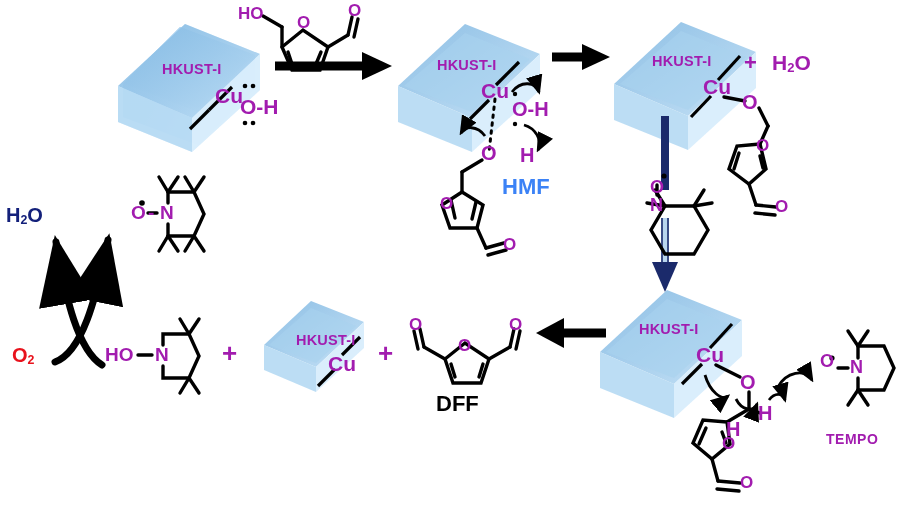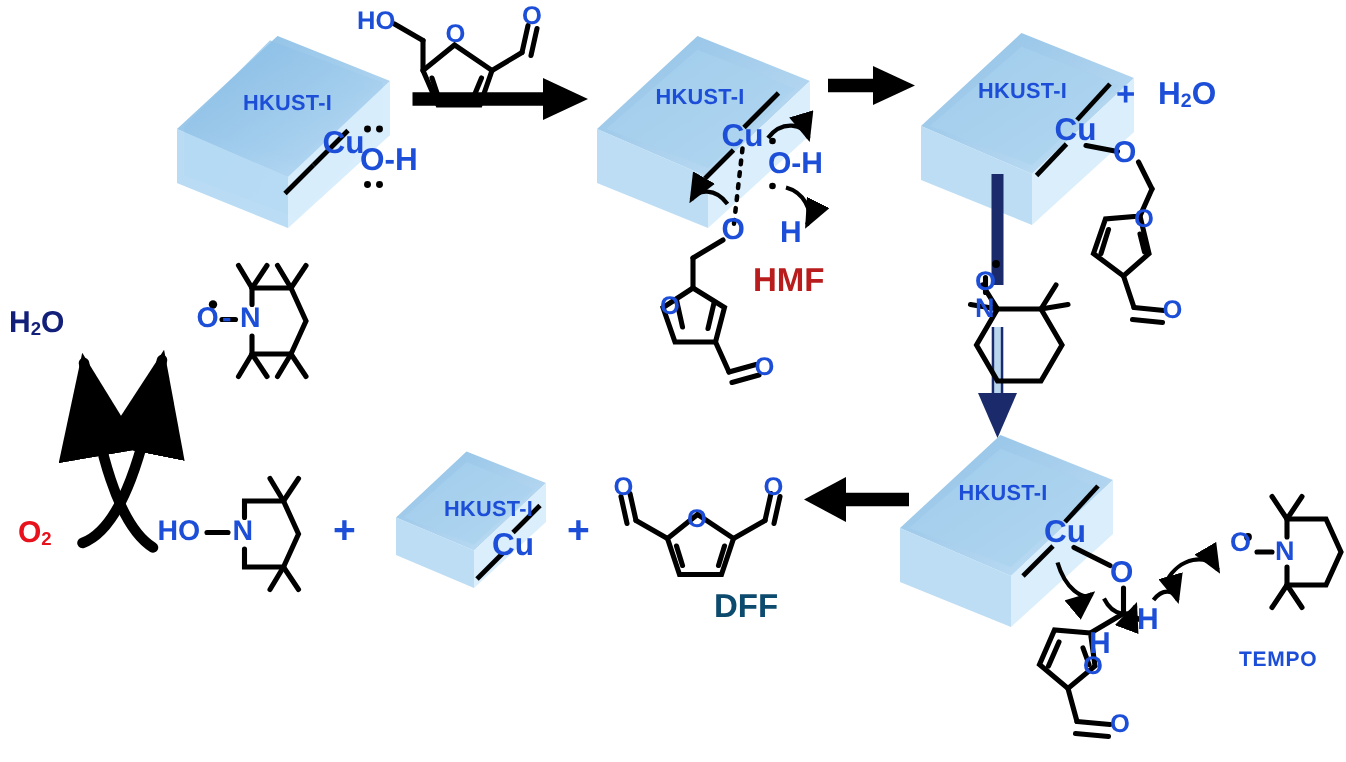--- a/index.html
+++ b/index.html
@@ -1,21 +1,21 @@
 <!DOCTYPE html>
 <html><head>
 <meta charset="utf-8">
 <style>
   html,body{margin:0;padding:0;background:#ffffff;}
   body{width:897px;height:508px;overflow:hidden;
        font-family:"Liberation Sans", sans-serif;}
   #stage{position:relative;width:897px;height:508px;background:#fff;}
   svg.layer{position:absolute;left:0;top:0;width:897px;height:508px;}
   .lbl{position:absolute;font-family:"Liberation Sans",sans-serif;font-weight:bold;
-       color:#1d4ed8;white-space:nowrap;line-height:1;}
+       color:#a21caf;white-space:nowrap;line-height:1;}
   .lbl sub{font-size:0.62em;vertical-align:-0.18em;}
 </style>
 </head>
 <body>
 
 <div id="stage">
 
   <svg class="layer" viewBox="0 0 897 508">
     <defs>
       <linearGradient id="gMofFace" x1="0" y1="0" x2="1" y2="1">
@@ -285,21 +285,21 @@
   <div class="lbl" style="left:297px;top:14px;font-size:17px;">O</div>
   <div class="lbl" style="left:348px;top:2px;font-size:17px;">O</div>
 
   <div class="lbl" style="left:437px;top:58px;font-size:14.5px;letter-spacing:0.2px;">HKUST-I</div>
   <div class="lbl" style="left:481px;top:80px;font-size:21px;">Cu</div>
   <div class="lbl" style="left:512px;top:99px;font-size:20px;"><span>O</span>-<span>H</span></div>
   <div class="lbl" style="left:481px;top:143px;font-size:20px;">O</div>
   <div class="lbl" style="left:520px;top:145px;font-size:20px;">H</div>
   <div class="lbl" style="left:440px;top:195px;font-size:17px;">O</div>
   <div class="lbl" style="left:503px;top:236px;font-size:17px;">O</div>
-  <div class="lbl" style="left:502px;top:176px;font-size:22px;color:#b91c1c;">HMF</div>
+  <div class="lbl" style="left:502px;top:176px;font-size:22px;color:#3b82f6;">HMF</div>
 
   <div class="lbl" style="left:652px;top:54px;font-size:14.5px;letter-spacing:0.2px;">HKUST-I</div>
   <div class="lbl" style="left:703px;top:76px;font-size:21px;">Cu</div>
   <div class="lbl" style="left:742px;top:92px;font-size:20px;">O</div>
   <div class="lbl" style="left:744px;top:52px;font-size:22px;">+</div>
   <div class="lbl" style="left:772px;top:52px;font-size:21px;"><span>H</span><sub>2</sub><span>O</span></div>
   <div class="lbl" style="left:756px;top:137px;font-size:17px;">O</div>
   <div class="lbl" style="left:775px;top:198px;font-size:17px;">O</div>
 
   <div class="lbl" style="left:650px;top:178px;font-size:18px;">O</div>
@@ -313,21 +313,21 @@
   <div class="lbl" style="left:722px;top:435px;font-size:17px;">O</div>
   <div class="lbl" style="left:740px;top:474px;font-size:17px;">O</div>
 
   <div class="lbl" style="left:820px;top:352px;font-size:18px;">O</div>
   <div class="lbl" style="left:850px;top:358px;font-size:18px;">N</div>
   <div class="lbl" style="left:826px;top:432px;font-size:14px;letter-spacing:0.5px;">TEMPO</div>
 
   <div class="lbl" style="left:458px;top:337px;font-size:17px;">O</div>
   <div class="lbl" style="left:409px;top:316px;font-size:17px;">O</div>
   <div class="lbl" style="left:509px;top:316px;font-size:17px;">O</div>
-  <div class="lbl" style="left:476px;top:393px;font-size:22px;color:#0c4a6e;">DFF</div>
+  <div class="lbl" style="left:436px;top:393px;font-size:22px;color:#000000;">DFF</div>
 
   <div class="lbl" style="left:222px;top:340px;font-size:26px;">+</div>
   <div class="lbl" style="left:296px;top:333px;font-size:14.5px;letter-spacing:0.2px;">HKUST-I</div>
   <div class="lbl" style="left:328px;top:353px;font-size:21px;">Cu</div>
   <div class="lbl" style="left:378px;top:340px;font-size:26px;">+</div>
 
   <div class="lbl" style="left:105px;top:345px;font-size:19px;">HO</div>
   <div class="lbl" style="left:155px;top:345px;font-size:19px;">N</div>
 
   <div class="lbl" style="left:131px;top:203px;font-size:19px;"><span>O</span></div>

